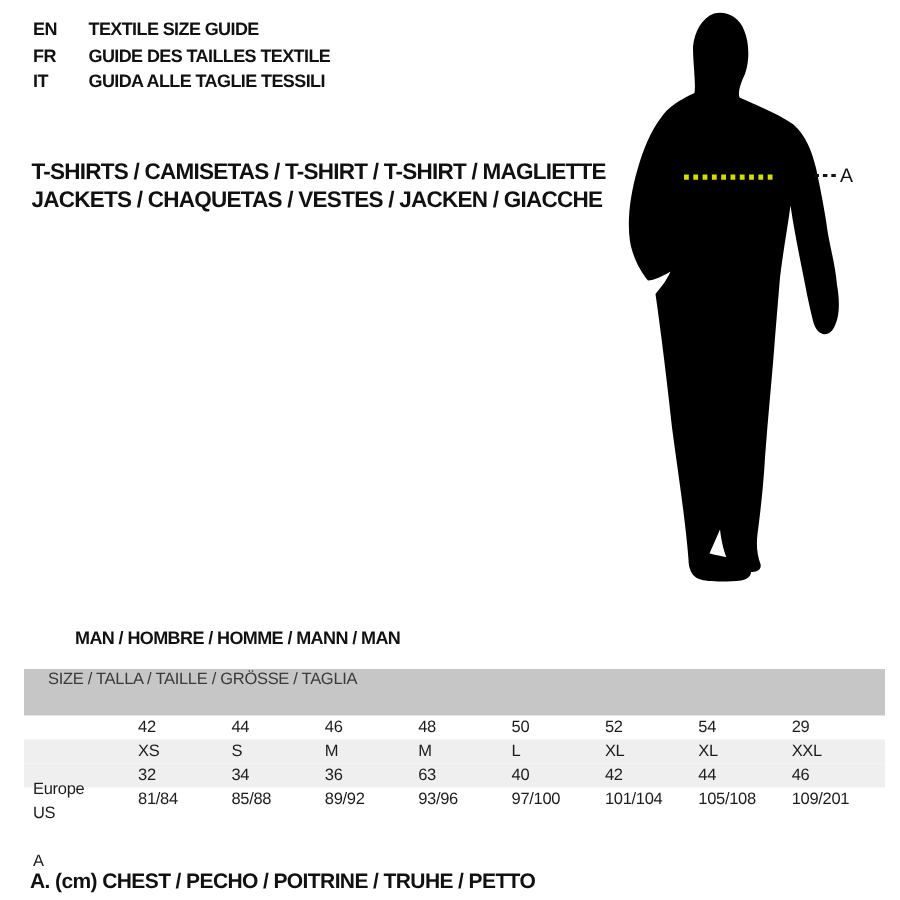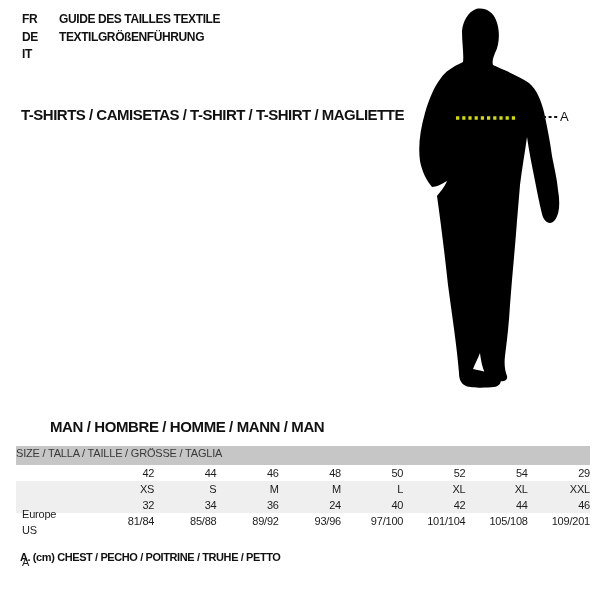--- a/index.html
+++ b/index.html
@@ -11,52 +11,54 @@
   .lang-list{position:absolute;left:22px;top:11px;font-size:12px;font-weight:bold;letter-spacing:-0.4px;}
   .lang-row{display:flex;height:17.6px;line-height:17.6px;}
   .lang-code{width:37px;}
   
   .category{position:absolute;left:21px;top:106px;font-size:15px;font-weight:bold;line-height:18.5px;letter-spacing:-0.5px;}
   
   .figure{position:absolute;left:390px;top:0;width:210px;height:410px;}
   .figure svg{position:absolute;left:0;top:0;width:210px;height:410px;}
   .measure-a{position:absolute;left:170px;top:109px;font-size:13px;font-weight:400;color:#111;}
   
-  .section-heading{position:absolute;left:18px;top:418px;font-size:15px;font-weight:bold;letter-spacing:-0.4px;padding-left:32px;}
+  .section-heading{position:absolute;left:18px;top:418px;font-size:12px;font-weight:bold;letter-spacing:-0.4px;padding-left:32px;}
   
   .size-table{position:absolute;left:16px;top:446px;width:574px;font-size:11px;letter-spacing:-0.2px;color:#1c1c1c;}
-  .t-header{height:19px;line-height:15px;background:var(--header-bg,#c6c6c6);padding-left:0;color:#3a3a3a;}
+  .t-header{height:31px;line-height:15px;background:var(--header-bg,#c6c6c6);padding-left:16px;color:#3a3a3a;}
   .t-row{display:flex;height:16px;line-height:16px;}
   .t-row.shaded{background:var(--alt-bg,#efefef);}
   .t-label{width:70px;padding-left:6px;margin-top:41px;}
-  .t-cell{flex:1;text-align:right;}
+  .t-cell{flex:1;text-align:left;}
   
-  .footnote{position:absolute;left:20px;top:551px;font-size:11px;font-weight:bold;letter-spacing:-0.4px;}
+  .footnote{position:absolute;left:20px;top:579px;font-size:14px;font-weight:bold;letter-spacing:-0.4px;}
 </style>
 </head>
 <body>
 
 <div class="canvas">
 
   <div class="lang-list">
     <div class="lang-row">
+      <span class="lang-code">EN</span>
+      <span class="lang-title">TEXTILE SIZE GUIDE</span>
+    </div>
+    <div class="lang-row">
       <span class="lang-code">FR</span>
       <span class="lang-title">GUIDE DES TAILLES TEXTILE</span>
     </div>
     <div class="lang-row">
-      <span class="lang-code">DE</span>
-      <span class="lang-title">TEXTILGRÖßENFÜHRUNG</span>
-    </div>
-    <div class="lang-row">
       <span class="lang-code">IT</span>
+      <span class="lang-title">GUIDA ALLE TAGLIE TESSILI</span>
     </div>
   </div>
 
   <div class="category">
     <div>T-SHIRTS / CAMISETAS / T-SHIRT / T-SHIRT / MAGLIETTE</div>
+    <div>JACKETS / CHAQUETAS / VESTES / JACKEN / GIACCHE</div>
   </div>
 
   <div class="figure">
     <svg viewBox="390 0 210 410" aria-hidden="true">
       <path fill="var(--silhouette,#000)" d="
         M 476 9
         C 485 7 493 12 496 20
         C 500 29 500 44 495 53
         C 493 58 492 62 493 65
         C 504 70 519 76 529 83
@@ -124,21 +126,21 @@
       <div class="t-cell">XL</div>
       <div class="t-cell">XL</div>
       <div class="t-cell">XXL</div>
     </div>
 
     <div class="t-row shaded">
       <div class="t-label"></div>
       <div class="t-cell">32</div>
       <div class="t-cell">34</div>
       <div class="t-cell">36</div>
-      <div class="t-cell">24</div>
+      <div class="t-cell">63</div>
       <div class="t-cell">40</div>
       <div class="t-cell">42</div>
       <div class="t-cell">44</div>
       <div class="t-cell">46</div>
     </div>
 
     <div class="t-row">
       <div class="t-label">A</div>
       <div class="t-cell">81/84</div>
       <div class="t-cell">85/88</div>

